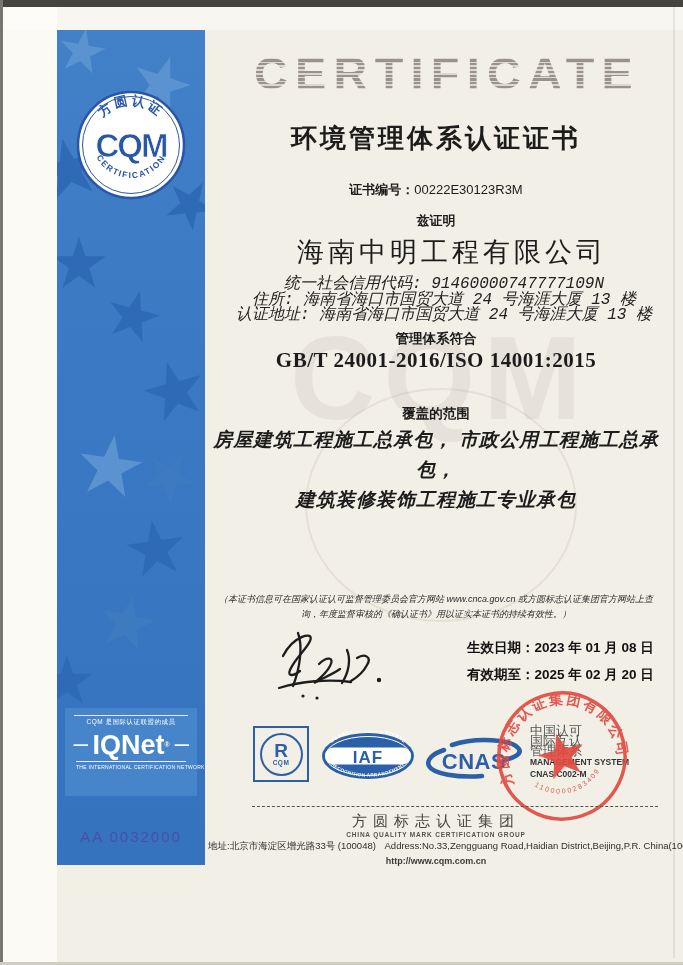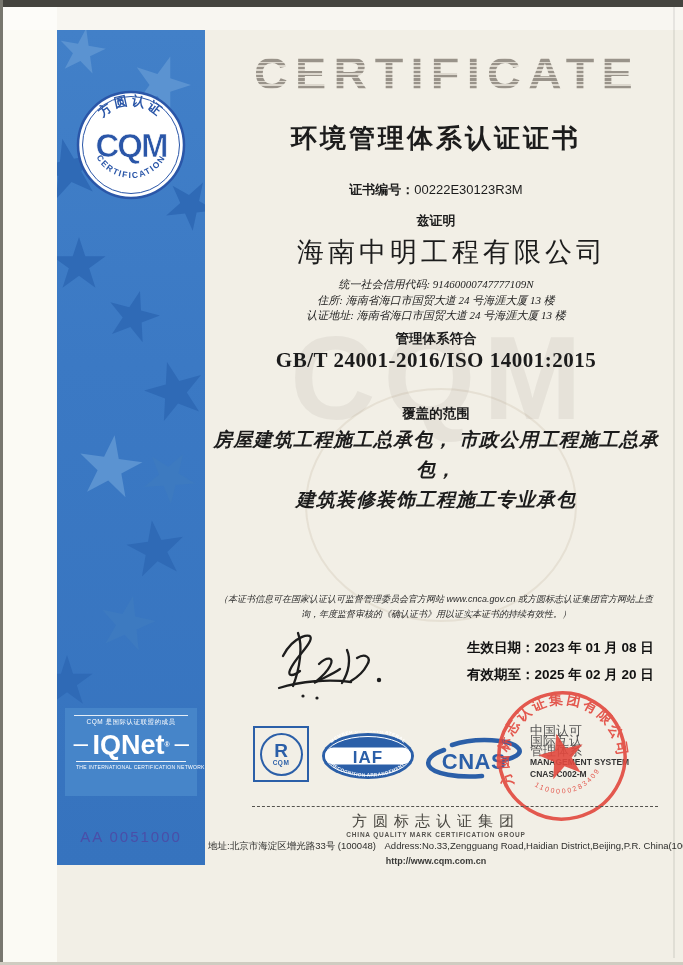--- a/index.html
+++ b/index.html
@@ -38,22 +38,22 @@
   .cqm-wm{position:absolute;left:10px;top:310px;width:450px;text-align:center;
     font-size:118px;font-weight:700;letter-spacing:8px;color:rgba(125,118,105,0.10);}
   .seal-wm{position:absolute;left:100px;top:388px;width:268px;height:230px;
     border:2px solid rgba(165,150,120,0.16);border-radius:50%;}
   .cert-title{position:absolute;left:0;top:121px;width:462px;font-size:26px;font-weight:700;letter-spacing:3px;}
   .cert-no{position:absolute;left:0;top:181px;width:462px;font-size:13px;}
   .cert-no .lbl{font-weight:600;}
   .certify{position:absolute;left:0;top:212px;width:462px;font-size:13px;font-weight:600;}
   .company-name{position:absolute;left:16px;top:234px;width:462px;font-size:27px;font-weight:400;
     font-family:"Liberation Serif",serif;letter-spacing:4px;}
-  .company-info{position:absolute;left:0;top:277px;width:462px;font-size:11px;line-height:15.5px;
-    font-family:Liberation Serif, serif;font-style:italic;color:#222;}
+  .company-info{position:absolute;left:8px;top:277px;width:462px;font-size:16px;line-height:15.5px;
+    font-family:Liberation Mono, monospace;font-style:italic;color:#222;}
   .conform{position:absolute;left:0;top:330px;width:462px;font-size:13.5px;font-weight:700;}
   .standard{position:absolute;left:0;top:348px;width:462px;font-size:21px;font-weight:700;
     font-family:"Liberation Serif",serif;letter-spacing:0.5px;}
   .scope-label{position:absolute;left:0;top:405px;width:462px;font-size:13.5px;font-weight:700;}
   .scope-text{position:absolute;left:0;top:425px;width:462px;font-size:19px;line-height:30px;
     font-family:"Liberation Serif",serif;font-style:italic;font-weight:600;letter-spacing:1px;}
   .fine-print{position:absolute;left:14px;top:592px;width:434px;font-size:9px;line-height:15px;
     font-family:Liberation Sans, sans-serif;font-style:italic;color:#2a2a2a;}
   .signature{position:absolute;left:62px;top:626px;}
   .dates{position:absolute;left:262px;top:634px;text-align:left;font-size:13.5px;font-weight:700;line-height:27px;color:#111;}
@@ -132,21 +132,21 @@
     <div class="iqnet-panel">
       <div class="iqnet-note">CQM 是国际认证联盟的成员</div>
       <div class="iqnet-word">
         <span class="iqnet-dash">–</span>
         <span class="iqnet-text"><span>IQNet</span><span class="iqnet-reg">®</span></span>
         <span class="iqnet-dash">–</span>
       </div>
       <div class="iqnet-tagline">THE INTERNATIONAL CERTIFICATION NETWORK</div>
     </div>
 
-    <div class="serial">AA 0051000</div>
+    <div class="serial">AA 0032000</div>
   </div>
 
   <div class="main">
     <div class="certificate-wm">CERTIFICATE</div>
     <div class="cqm-wm">CQM</div>
     <div class="seal-wm"></div>
 
     <div class="cert-title">环境管理体系认证证书</div>
 
     <div class="cert-no">

